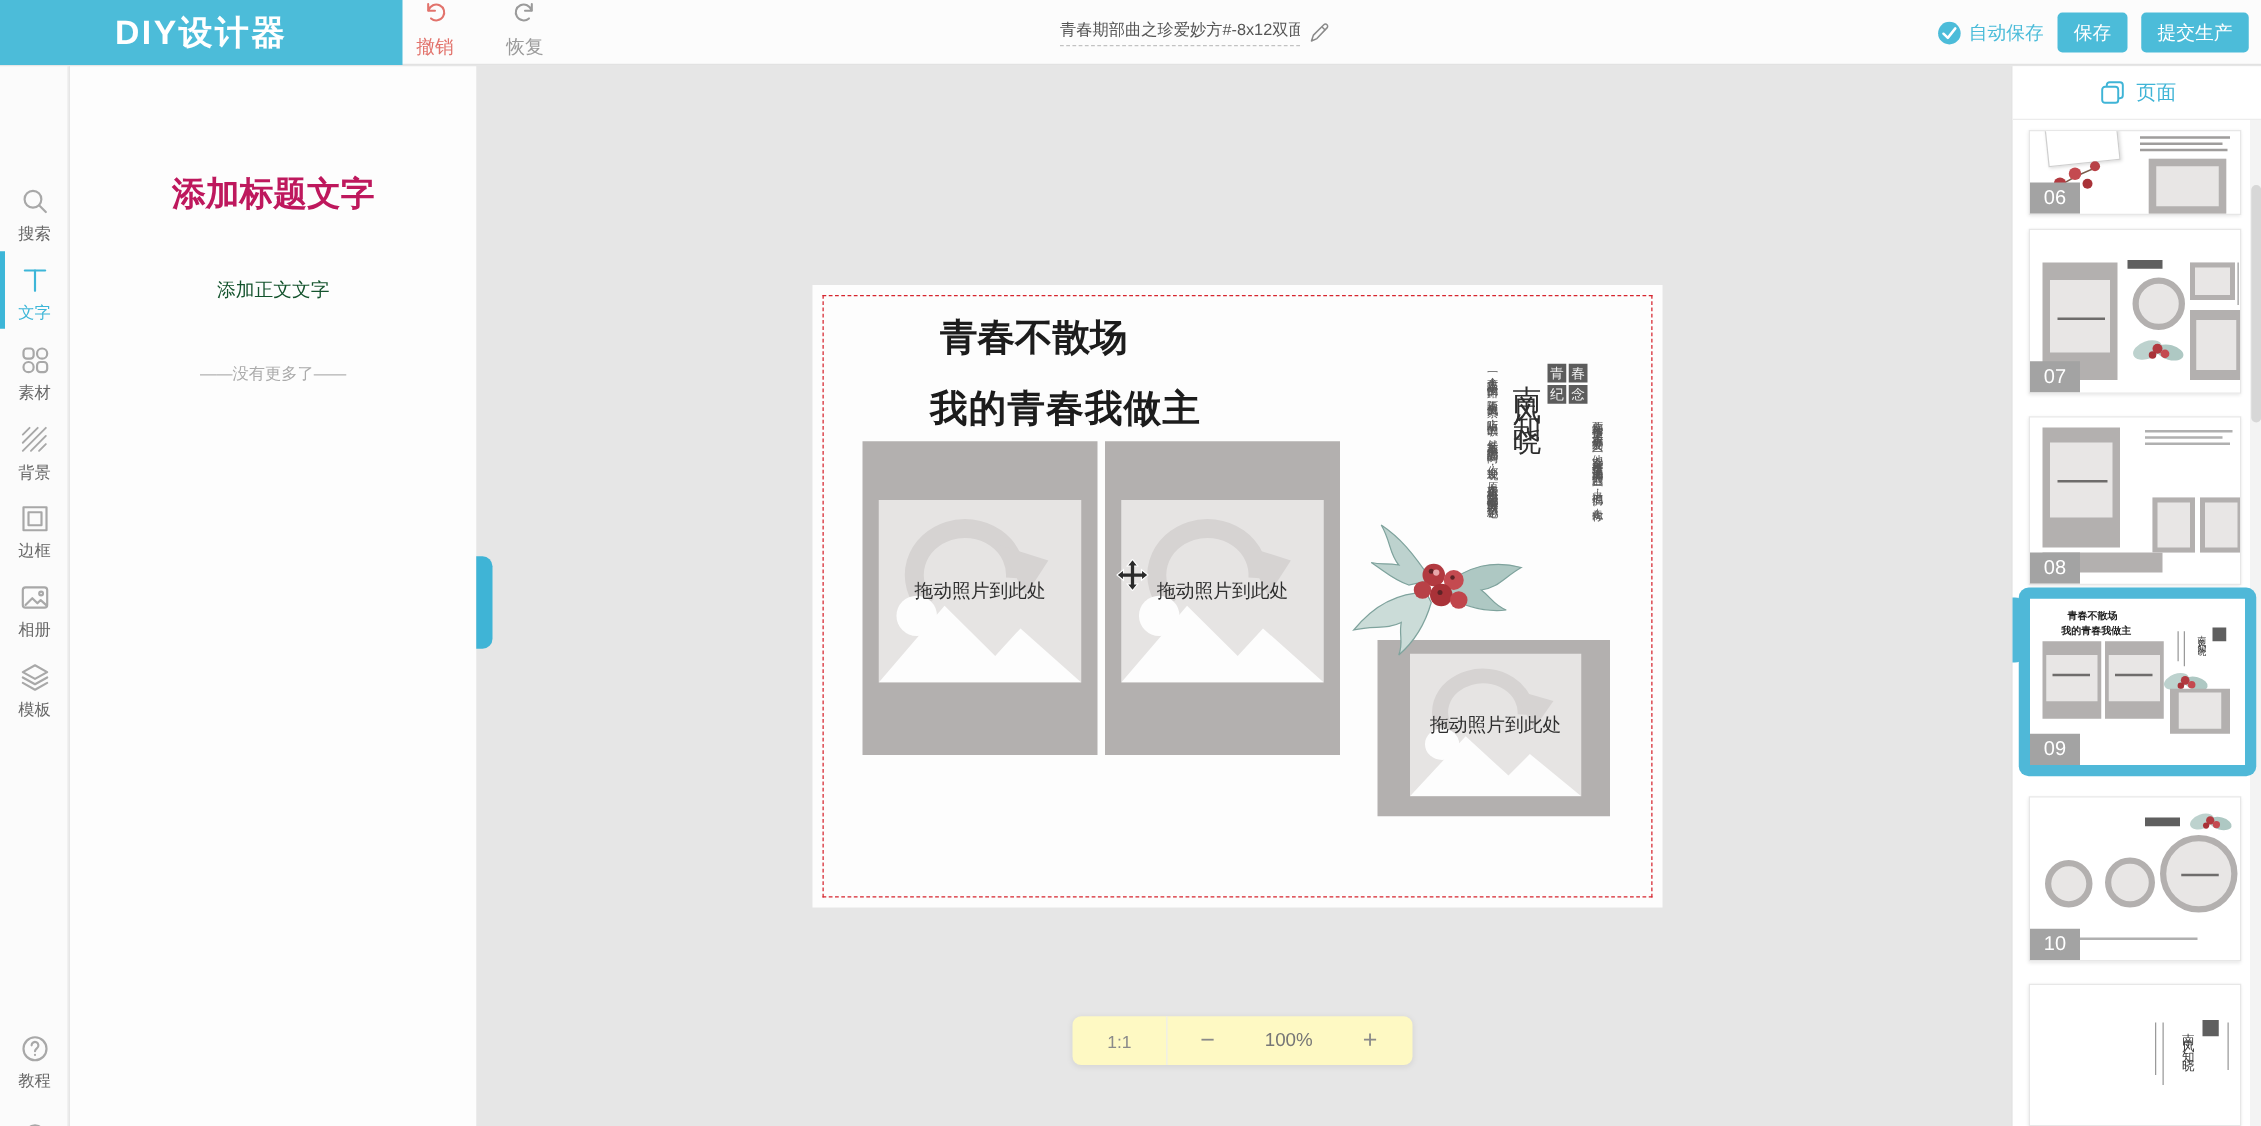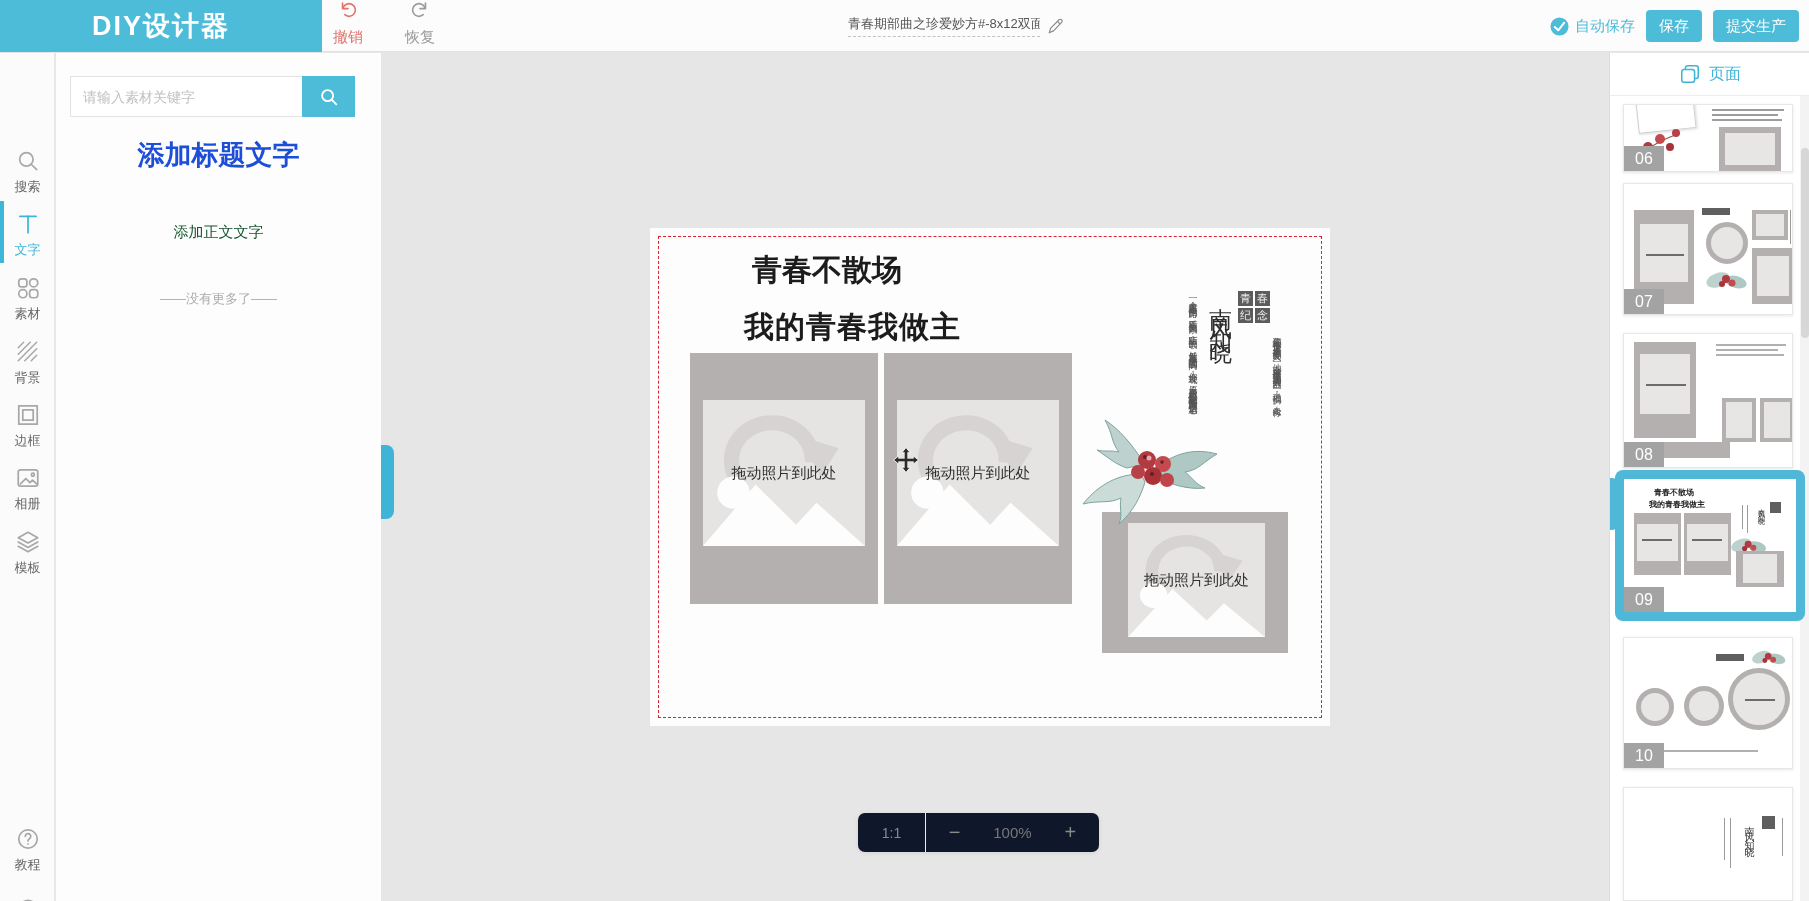--- a/index.html
+++ b/index.html
@@ -31,21 +31,21 @@
   .rail-item.active svg { stroke:#3db6d8; }
   .active-bar { position:absolute; left:0; top:148px; width:4px; height:62px; background:#3db6d8; }
 
   
   .tpanel { position:absolute; left:56px; top:53px; width:325px; height:848px; background:#fdfdfd; z-index:25; }
   .search-row { position:absolute; left:14px; top:23px; display:flex; }
   .search-input { width:232px; height:41px; border:1px solid #e3e3e3; border-right:none; background:#fff;
                   padding:0 12px; font-size:14px; color:#555; outline:none; font-family:inherit; }
   .search-input::placeholder { color:#c0c0c0; }
   .search-btn { width:53px; height:41px; background:#4cbcd9; border:none; display:flex; align-items:center; justify-content:center; cursor:pointer; }
-  .t-opt { position:absolute; left:0; width:325px; text-align:center; color:#1d4ed8; cursor:pointer; }
+  .t-opt { position:absolute; left:0; width:325px; text-align:center; color:#be185d; cursor:pointer; }
   .t-opt1 { top:84px; font-size:27px; font-weight:600; }
   .t-opt2 { top:138px; font-size:19px; font-weight:500; color:#464646; }
   .t-opt3 { top:170px; font-size:15px; color:#14532d; }
   .no-more { position:absolute; left:0; top:237px; width:325px; text-align:center; font-size:13px; color:#ababab; }
   .collapse-tab { position:absolute; left:381px; top:445px; width:13px; height:74px; background:#3fb4d6; border-radius:0 8px 8px 0; cursor:pointer; z-index:26; }
 
   
   .canvas { position:absolute; left:381px; top:53px; width:1228px; height:848px; background:#e6e6e6; }
   .page { position:absolute; left:650px; top:228px; width:680px; height:498px; background:#fdfdfd; z-index:5; }
   .bleed { position:absolute; left:8px; top:8px; right:8px; bottom:8px; border:1px dashed #d6252e; pointer-events:none; }
@@ -56,21 +56,21 @@
   .ph-inner svg { position:absolute; left:0; top:0; width:100%; height:100%; }
   .ph-text { position:absolute; left:0; right:0; top:50%; transform:translateY(-50%); text-align:center; font-size:15px; color:#2e2e2e; }
   .vquote { position:absolute; writing-mode:vertical-rl; font-size:9px; color:#555; line-height:15px; letter-spacing:1px; font-family:"DejaVu Serif", serif; }
   .vtitle { position:absolute; writing-mode:vertical-rl; font-family:"DejaVu Serif", serif; font-size:23px; color:#2d2d2d; letter-spacing:11px; }
   .stamp { position:absolute; display:grid; grid-template-columns:15px 15px; grid-auto-rows:15px; gap:2px; }
   .stamp span { background:#5c5c5c; color:#efefef; font-family:"DejaVu Serif", serif; font-size:11px; line-height:15px; text-align:center; }
   .holly { position:absolute; z-index:8; }
   .move-cursor { position:absolute; z-index:12; }
 
   
-  .zoombar { position:absolute; left:858px; top:813px; width:241px; height:39px; background:#0f172a; border-radius:7px;
+  .zoombar { position:absolute; left:858px; top:813px; width:272px; height:39px; background:#fef9c3; border-radius:7px;
              box-shadow:0 1px 5px rgba(0,0,0,0.08); display:flex; align-items:stretch; z-index:20; }
   .zb-ratio { width:76px; display:flex; align-items:center; justify-content:center; font-size:14px; color:#8a8a8a; border-right:1px solid #ededed; cursor:pointer; }
   .zb-btn { width:64px; display:flex; align-items:center; justify-content:center; font-size:20px; color:#8a8a8a; cursor:pointer; }
   .zb-val { width:66px; display:flex; align-items:center; justify-content:center; font-size:15px; color:#777; }
 
   
   .ppanel { position:absolute; left:1609px; top:53px; width:200px; height:848px; background:#fff; border-left:1px solid #dcdcdc; z-index:30; overflow:hidden; }
   .ppanel-hdr { position:absolute; left:0; top:0; width:200px; height:43px; display:flex; align-items:center; justify-content:center; gap:8px;
                 color:#3fb4d6; font-size:16px; border-bottom:1px solid #ececec; background:#fff; z-index:5; }
   .thumb { position:absolute; left:13px; width:170px; background:#fff; border:1px solid #e7e7e7; box-shadow:0 1px 3px rgba(0,0,0,0.10); overflow:hidden; cursor:pointer; }
@@ -215,29 +215,20 @@
         <path d="M4.5,14 V11.5 a7.5,7.5 0 0 1 15,0 V14"></path>
         <rect x="3.5" y="13" width="3.6" height="6" rx="1.8"></rect>
           <rect x="16.9" y="13" width="3.6" height="6" rx="1.8"></rect>
         <path d="M19,19 a6,3.5 0 0 1 -5.5,2.5"></path>
       </svg>
 
     </div>
   </div>
 
   <div class="tpanel">
-    <div class="search-row">
-      <input class="search-input" type="text" placeholder="请输入素材关键字" style="">
-      <button class="search-btn">
-        <svg width="22" height="22" viewBox="0 0 24 24" style="stroke:#fff;fill:none;stroke-width:2;stroke-linecap:round;">
-          <circle cx="10.5" cy="10.5" r="6"></circle>
-            <line x1="15" y1="15" x2="20" y2="20"></line>
-        </svg>
-      </button>
-    </div>
     <div class="t-opt t-opt1">添加标题文字</div>
     <div class="t-opt t-opt3">添加正文文字</div>
     <div class="no-more">——没有更多了——</div>
   </div>
   <div class="collapse-tab"></div>
 
   <div class="canvas">
 
     <div class="page" style="left:269px; top:175px;">
       <div class="bleed"></div>

